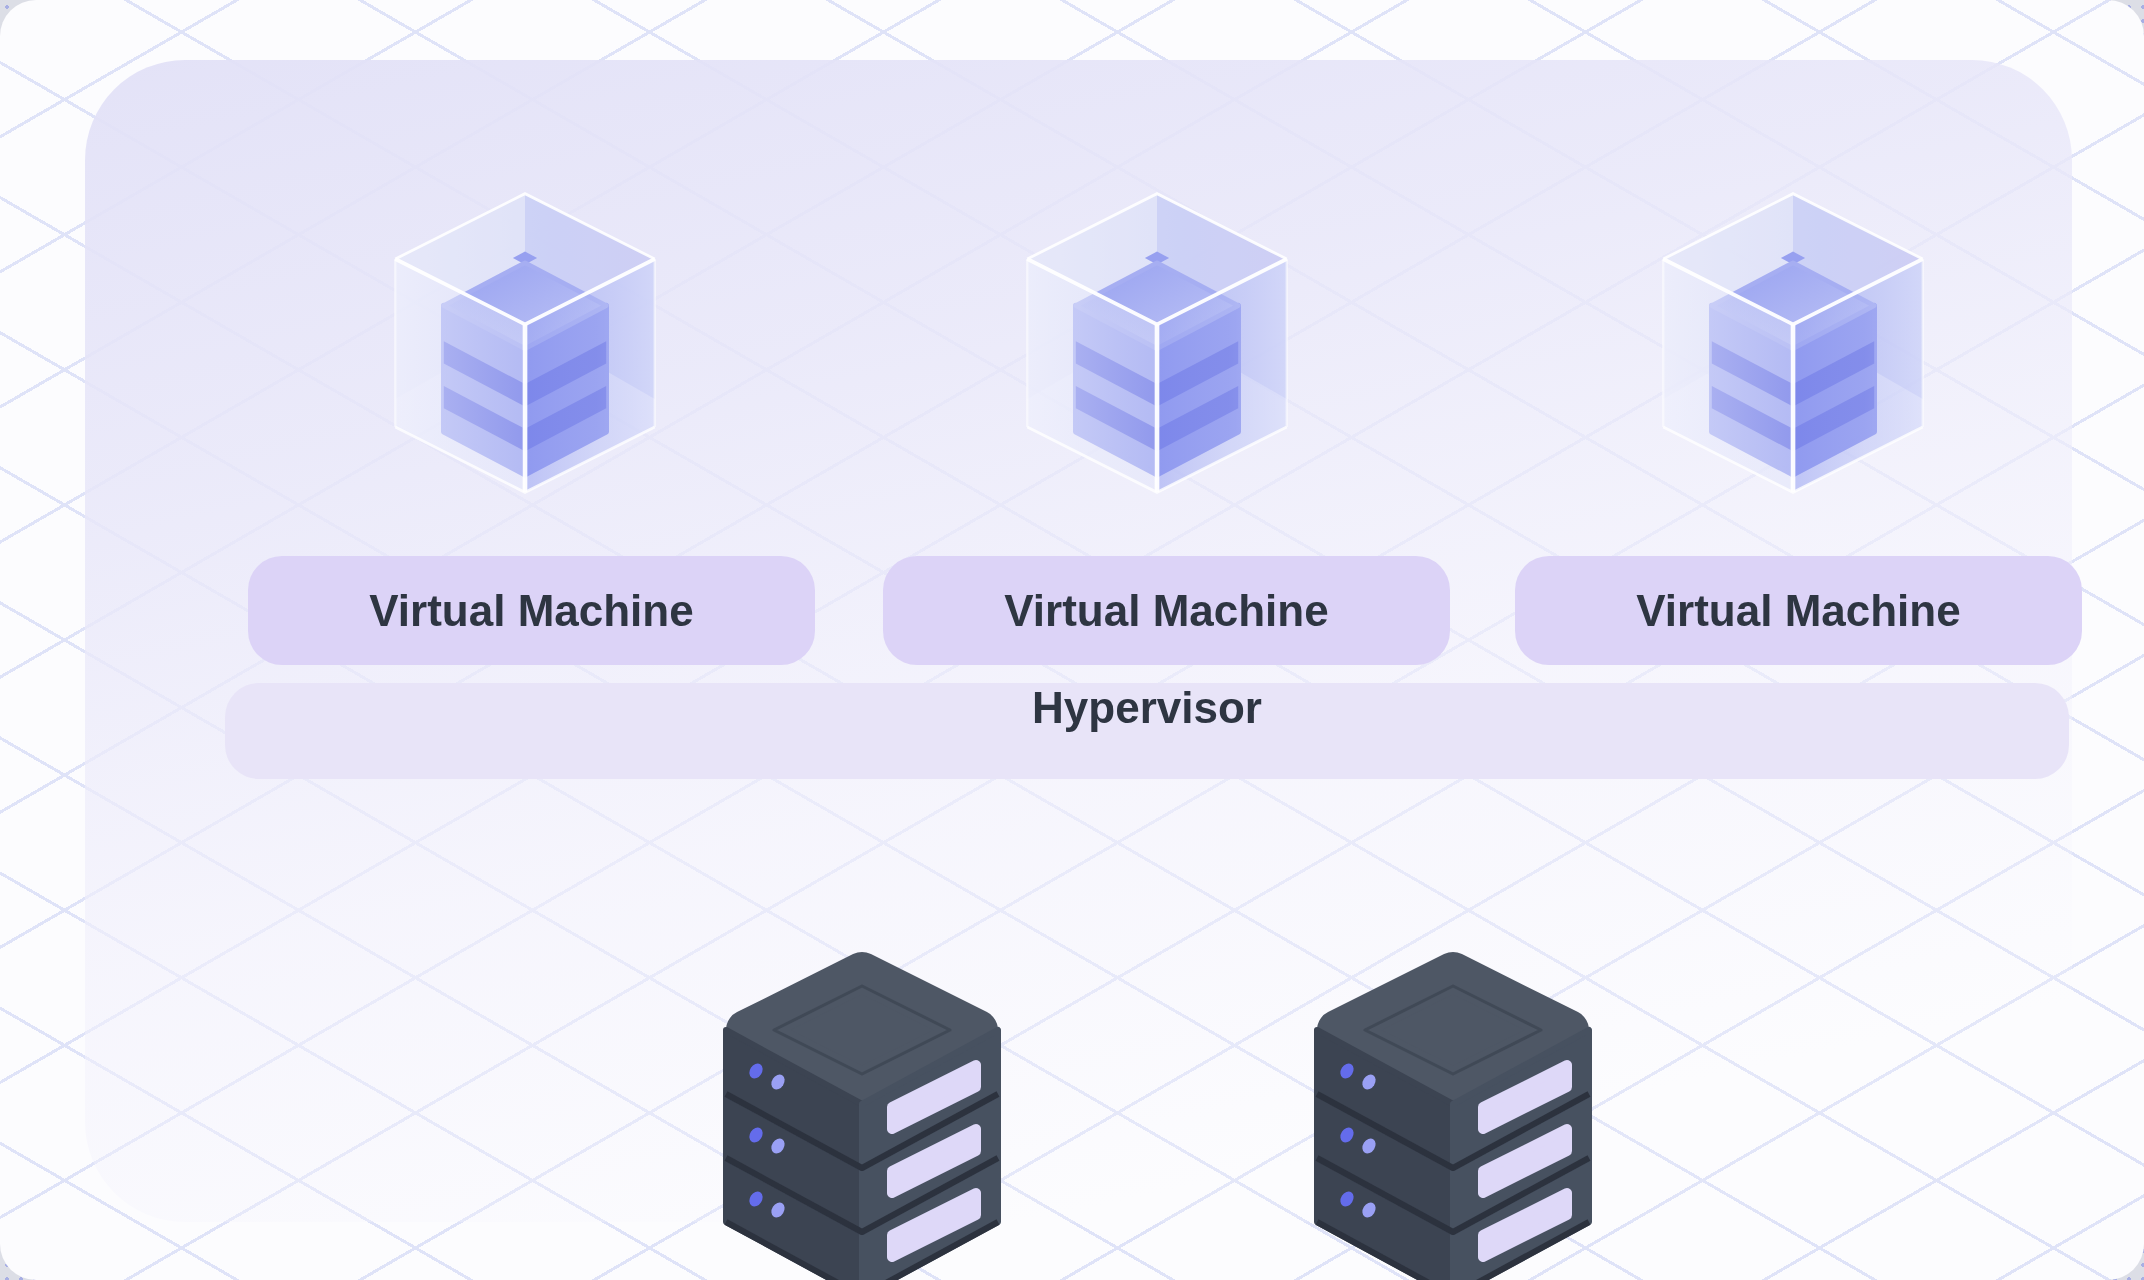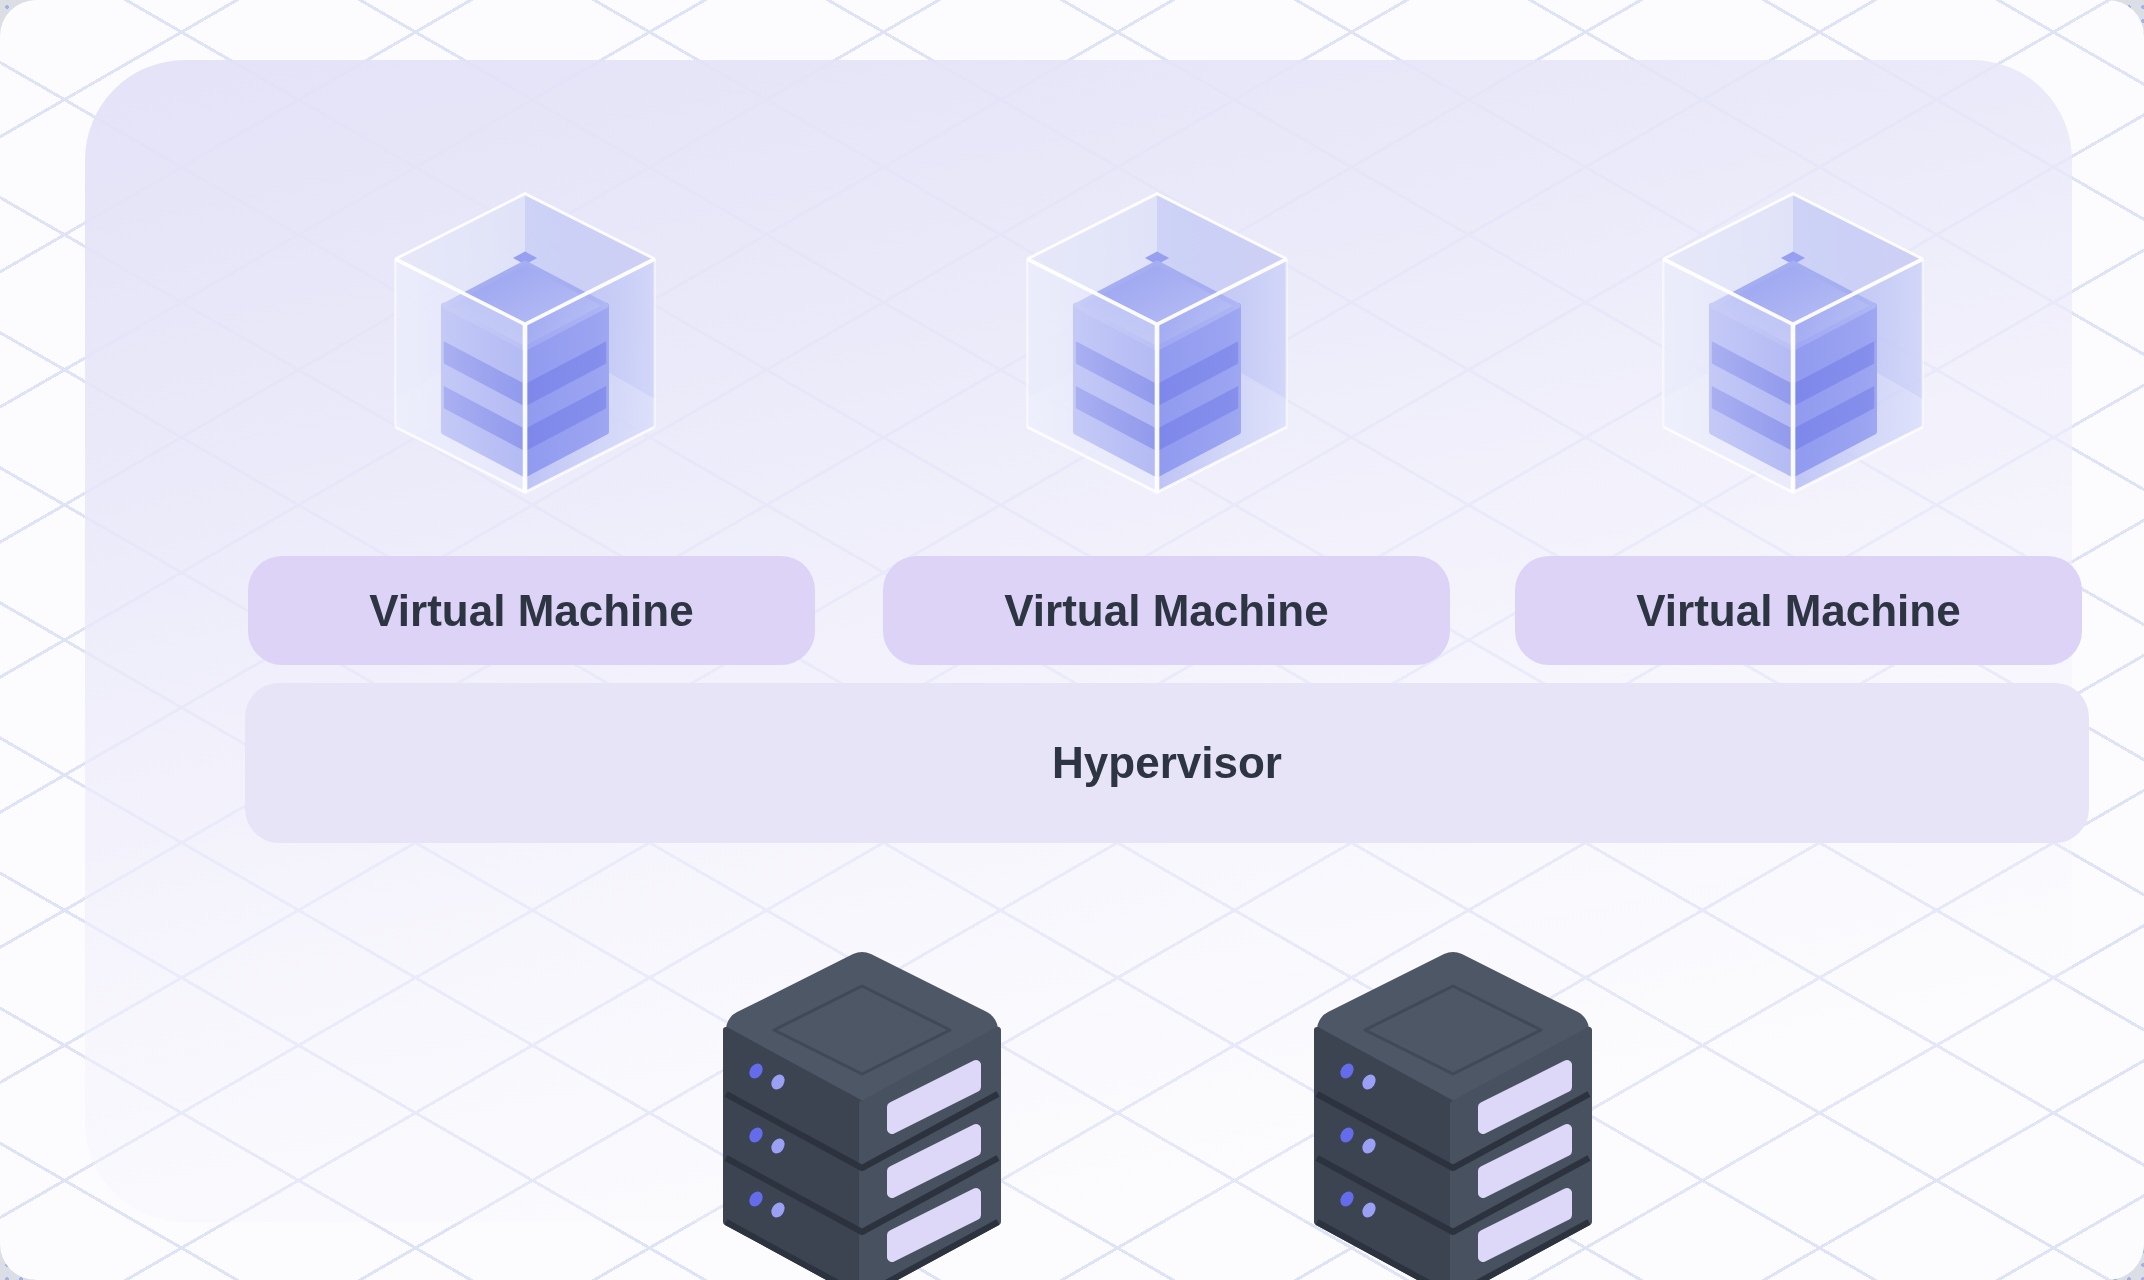--- a/index.html
+++ b/index.html
@@ -46,24 +46,24 @@
   .vm-pill{
     position:absolute;top:459px;height:109px;width:567px;
     background:var(--vm-pill-bg,#dcd3f7);
     border-radius:34px;
     display:flex;align-items:center;justify-content:center;
     color:var(--label-text,#2e3542);
     font-size:44px;font-weight:700;letter-spacing:0px;margin-top:37px;
   }
   .vm-pill.p1{left:163px;} .vm-pill.p2{left:798px;} .vm-pill.p3{left:1430px;}
   .layer-bar{
-    position:absolute;left:160px;width:1844px;height:160px;
+    position:absolute;left:140px;width:1844px;height:96px;
     background:var(--layer-bar-bg,#e8e4f8);
     border-radius:34px;
-    display:flex;align-items:center;justify-content:center;
+    display:flex;align-items:flex-start;justify-content:center;
     color:var(--label-text,#2e3542);
     font-size:44px;font-weight:700;
   }
   .layer-bar.hypervisor{top:623px;}
   .layer-bar.infrastructure{top:804px;}
   .server-icon{position:absolute;width:300px;height:360px;top:886px;z-index:3;}
   .server-icon.s1{left:627px;} .server-icon.s2{left:1218px;}
 </style>
 </head>
 <body>

